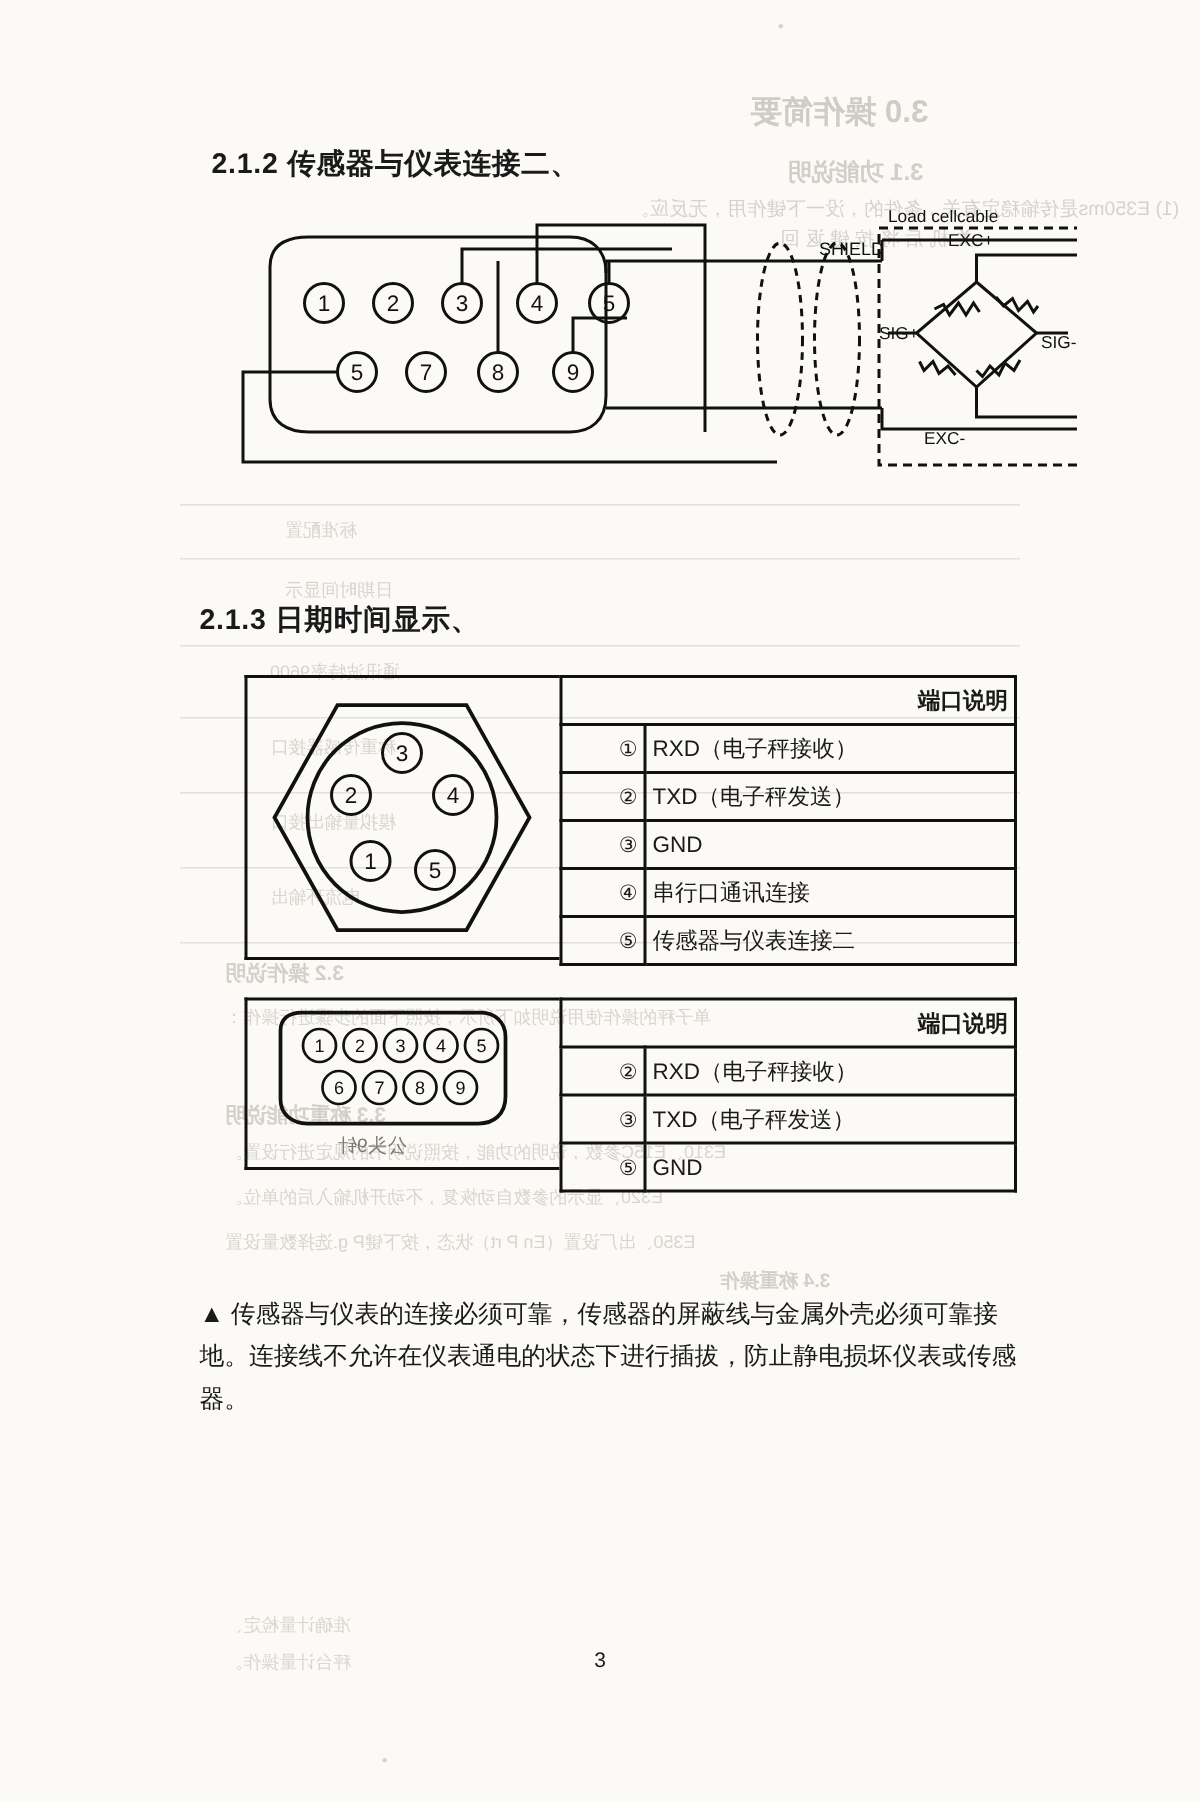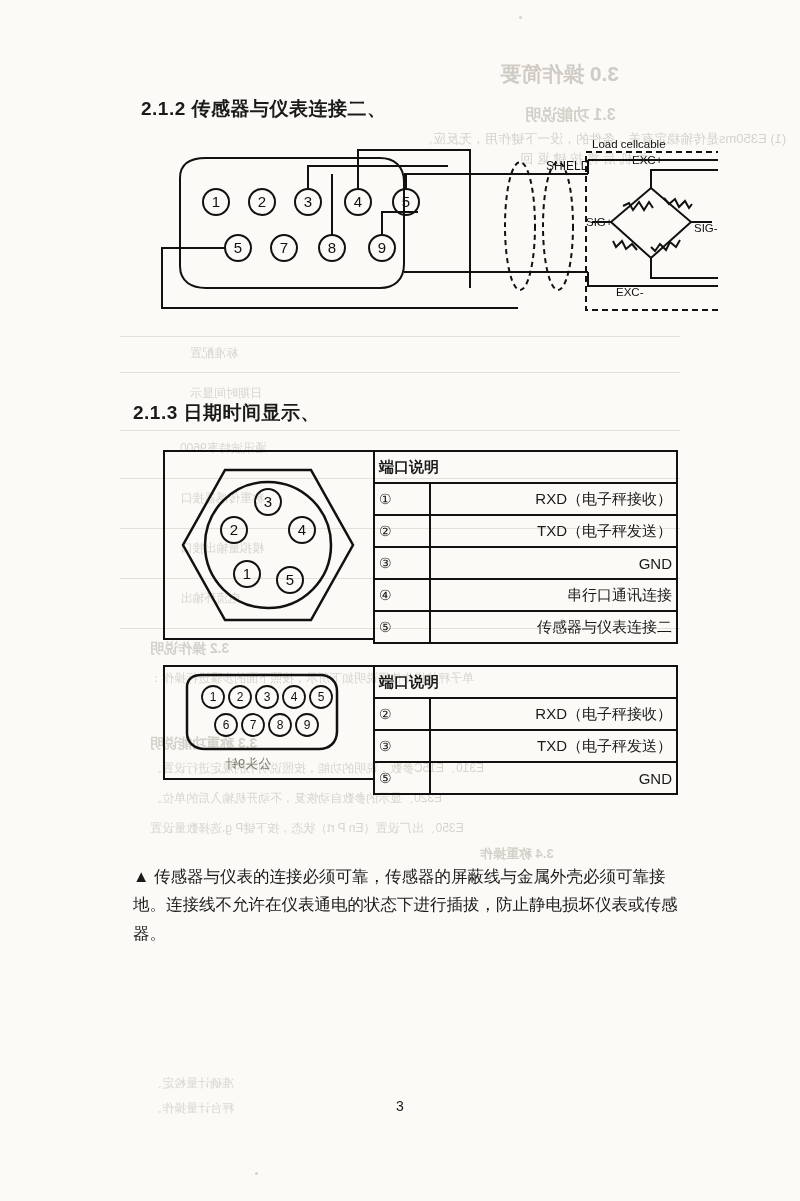--- a/index.html
+++ b/index.html
@@ -72,28 +72,28 @@
   #fig3 .connbox{
     position:absolute;left:0;top:0;width:210px;height:115px;
     border:2px solid #111;border-right:none;box-sizing:border-box;
   }
   #fig3 table{
     position:absolute;left:210px;top:0;border-collapse:collapse;width:305px;
   }
   .porttable td,.porttable th{
     border:2px solid #111;
     font-size:15px;
-    text-align:left;
+    text-align:right;
     padding:2px 4px;
     height:26px;
     background:transparent;
   }
   .porttable th{font-weight:bold;font-size:15px;}
   .porttable td.num{width:46px;font-size:14px;}
-  .porttable td.desc{text-align:right;}
+  .porttable td.desc{text-align:left;}
 
   .caption9pin{
     position:absolute;left:60px;top:88px;font-size:13px;color:#7d7a72;
     transform:scaleX(-1);
   }
 
   
   .notes{
     position:absolute;left:133px;top:862px;width:545px;
     font-size:16.5px;line-height:1.72;

